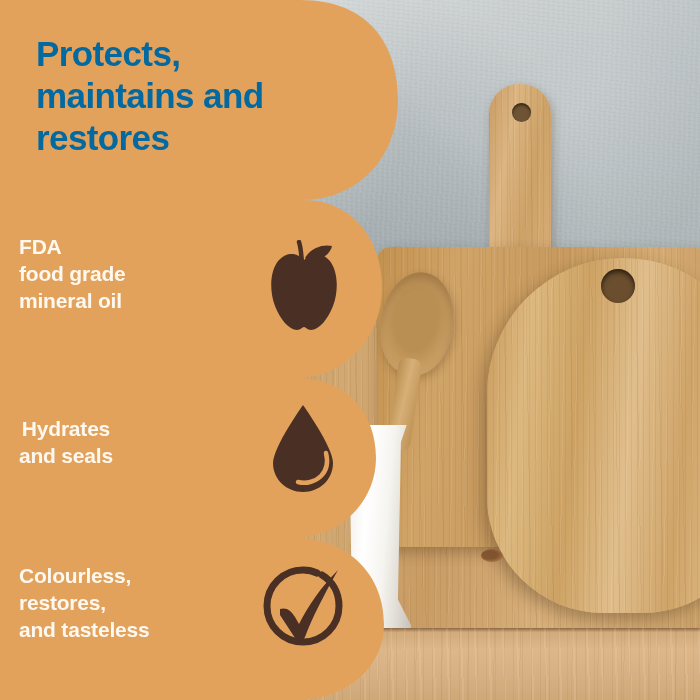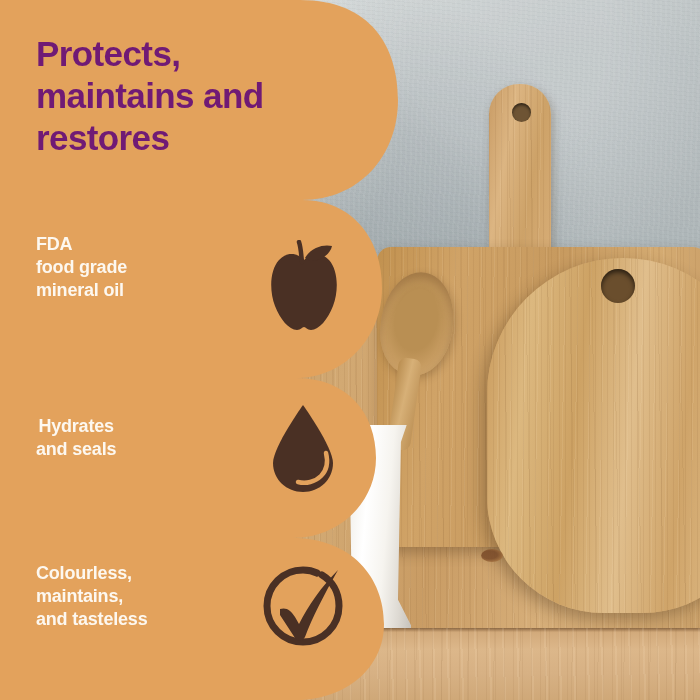--- a/index.html
+++ b/index.html
@@ -126,27 +126,27 @@
 
   
   .panel{position:absolute;left:0;top:0;width:700px;height:700px;}
   .panel svg{display:block;}
 
   
   .content{position:absolute;inset:0;}
 
   .headline{
     position:absolute;left:36px;top:33px;width:300px;
-    color:#701a75;
+    color:#0369a1;
     font-size:35px;line-height:1.20;font-weight:700;letter-spacing:-0.6px;
     white-space:pre-line;
   }
 
-  .feature{position:absolute;left:36px;color:#FDF8F0;
-    font-size:18px;line-height:1.29;font-weight:700;letter-spacing:-0.2px;white-space:pre-line;}
+  .feature{position:absolute;left:19px;color:#FDF8F0;
+    font-size:21px;line-height:1.29;font-weight:700;letter-spacing:-0.2px;white-space:pre-line;}
   .f1{top:233px;}
   .f2{top:415px;text-align:center;}
   .f3{top:562px;}
 
   .icon{position:absolute;}
   .icon-apple{left:266px;top:240px;width:76px;height:92px;}
   .icon-drop{left:267px;top:403px;width:72px;height:90px;}
   .icon-check{left:258px;top:562px;width:92px;height:92px;}
 </style>
 </head>
@@ -212,21 +212,21 @@
     <div class="feature f2">Hydrates
 and seals</div>
     <div class="icon icon-drop">
       <svg width="72" height="90" viewBox="0 0 72 90">
         <path d="M36 2 C36 2 66 44 66 60 C66 76.5 52.5 89 36 89 C19.5 89 6 76.5 6 60 C6 44 36 2 36 2 Z" fill="#4A3024"></path>
         <path d="M59 50 C61 58 60 67 54 73 C48 79 39 81 31 79" stroke="#E3A25C" stroke-width="4.5" fill="none" stroke-linecap="round"></path>
       </svg>
     </div>
 
     <div class="feature f3">Colourless,
-maintains,
+restores,
 and tasteless</div>
     <div class="icon icon-check">
       <svg width="92" height="92" viewBox="0 0 92 92">
         <path d="M64 13 C74 19 81 30 81 44 C81 64 65 80 45 80 C25 80 9 64 9 44 C9 24 25 8 45 8 C50 8 55 9 59 11" stroke="#4A3024" stroke-width="7" fill="none" stroke-linecap="round"></path>
         <path d="M22 47 C28 45 33 48 37 55 L41 62 C50 44 64 24 80 8 C66 33 54 56 47 75 C44 80 40 80 37 76 L22 53 Z" fill="#4A3024"></path>
       </svg>
     </div>
 
   </div>
 </div>

